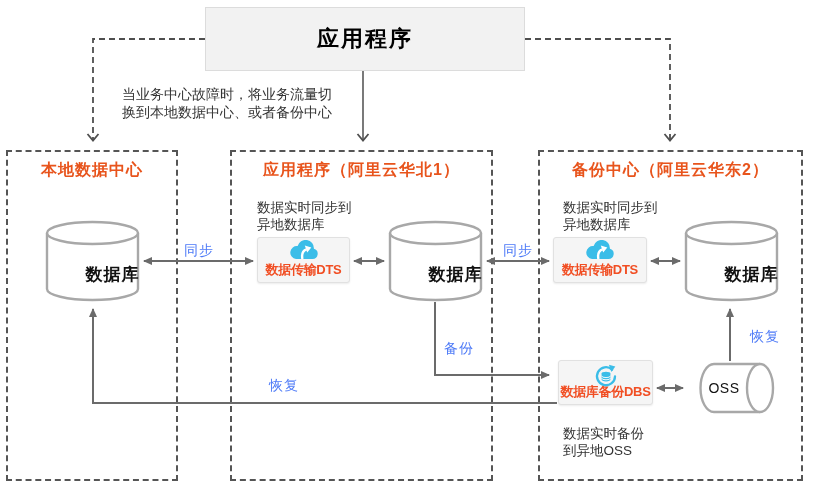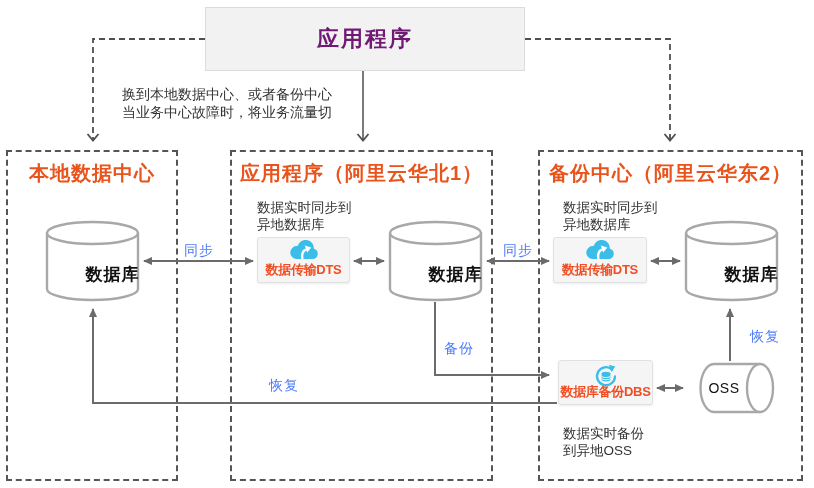--- a/index.html
+++ b/index.html
@@ -8,36 +8,36 @@
     font-family:"Liberation Sans",sans-serif;color:#222;
   }
   
   .abs{position:absolute;}
   .center-text{display:flex;align-items:center;justify-content:center;text-align:center;}
 
   
   .app-box{
     left:205px;top:7px;width:320px;height:64px;
     background:#f2f2f2;border:1px solid #dcdcdc;box-sizing:border-box;
-    font-size:22px;font-weight:bold;color:#701a75;letter-spacing:2px;
+    font-size:22px;font-weight:bold;color:#000000;letter-spacing:2px;
   }
 
   
   .failover-note{
     left:122px;top:85px;width:220px;
     font-size:14px;line-height:18px;color:#333;
   }
 
   
   .center-box{
     border:2px dashed #555;box-sizing:border-box;
   }
   .center-box .box-title{
     position:absolute;left:0;right:0;top:8px;
-    text-align:center;font-size:20px;font-weight:bold;
+    text-align:center;font-size:16px;font-weight:bold;
     color:var(--accent,#e8541c);letter-spacing:1px;white-space:nowrap;
   }
   .box-local{left:6px;top:150px;width:172px;height:331px;}
   .box-business{left:230px;top:150px;width:263px;height:331px;}
   .box-backup{left:538px;top:150px;width:265px;height:331px;}
 
   
   .db-node{width:95px;height:82px;}
   .db-node svg{position:absolute;left:0;top:0;}
   .db-label{
@@ -154,22 +154,22 @@
     <g>
       <path d="M557,403 H93 V309" fill="none" stroke="#6b6b6b" stroke-width="2" marker-end="url(#tri)"></path>
     </g>
   </svg>
 
   <div class="abs app-box center-text">
     <span>应用程序</span>
   </div>
 
   <div class="abs failover-note">
+    <div>当业务中心故障时，将业务流量切</div>
     <div>换到本地数据中心、或者备份中心</div>
-    <div>当业务中心故障时，将业务流量切</div>
   </div>
 
   <div class="abs db-node db-local">
     <svg width="95" height="82" viewBox="0 0 95 82">
       <path d="M2,13 L2,69 A45.5,11 0 0 0 93,69 L93,13" fill="#fff" stroke="#a8a8a8" stroke-width="2.4"></path>
       <ellipse cx="47.5" cy="13" rx="45.5" ry="11" fill="#fff" stroke="#a8a8a8" stroke-width="2.4"></ellipse>
     </svg>
     <div class="db-label">数据库</div>
   </div>
 

